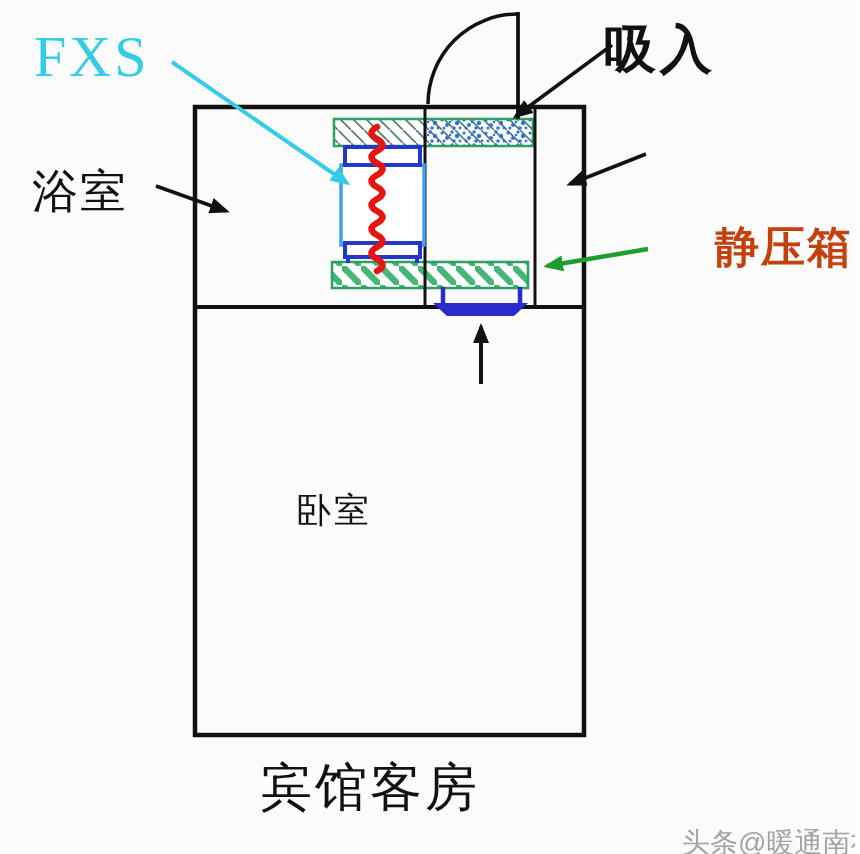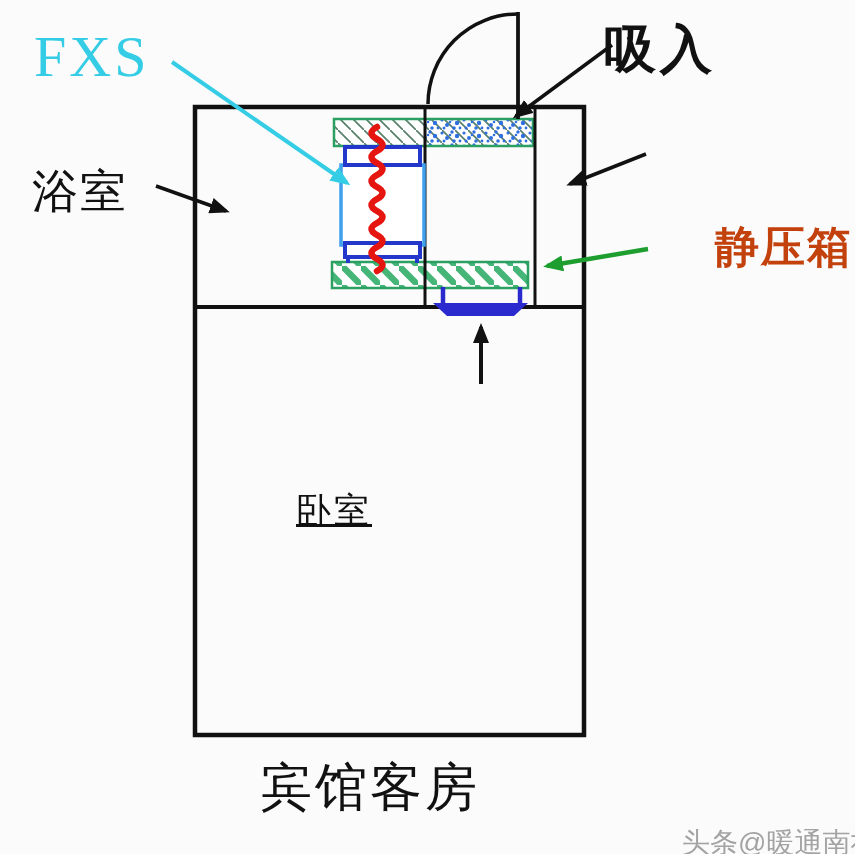--- a/index.html
+++ b/index.html
@@ -6,21 +6,21 @@
   body{background:#ffffff;font-family:"Liberation Serif","DejaVu Serif",serif;}
   .stage{position:relative;width:855px;height:854px;background:#fbfbfb;overflow:hidden;}
   .stage svg{position:absolute;left:0;top:0;}
   .lbl{position:absolute;line-height:1;white-space:nowrap;color:#111;}
   .lbl-fxs{left:34px;top:28px;font-size:58px;color:#35cde5;letter-spacing:3px;}
   .lbl-intake{left:604px;top:24px;font-size:52px;font-weight:bold;letter-spacing:4px;}
   .lbl-bathroom{left:32px;top:169px;font-size:46px;letter-spacing:2px;}
   .lbl-dressing{left:648px;top:146px;font-size:38px;letter-spacing:1px;}
   .lbl-plenum{left:690px;top:226px;font-size:44px;font-weight:bold;color:#c2410c;letter-spacing:2px;margin-left:25px;}
   .lbl-blowout{left:440px;top:402px;font-size:48px;font-weight:bold;letter-spacing:6px;}
-  .lbl-bedroom{left:296px;top:493px;font-size:35px;letter-spacing:3px;text-decoration:underline;}
+  .lbl-bedroom{left:296px;top:493px;font-size:35px;letter-spacing:3px;}
   .lbl-title{left:260px;top:762px;font-size:52px;letter-spacing:3px;}
   .lbl-wm1{left:682px;top:806px;font-size:28px;color:#a3a3a3;font-family:"Liberation Sans","DejaVu Sans",sans-serif;margin-top:23px;}
   .lbl-wm2{left:706px;top:820px;font-size:23px;font-weight:bold;font-family:"Liberation Sans","DejaVu Sans",sans-serif;}
   .wm-orange{color:#d35226;}
   .wm-gray{color:#8c8c8c;}
 </style>
 </head>
 <body>
 
 <div class="stage">

